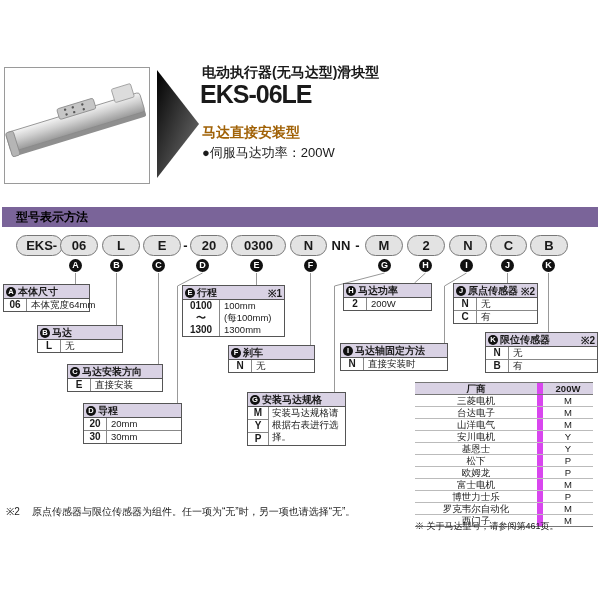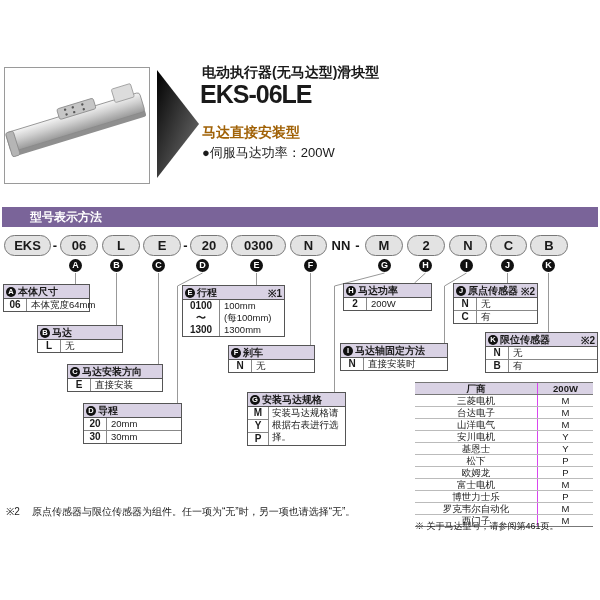--- a/index.html
+++ b/index.html
@@ -10,21 +10,21 @@
   .photo-box{position:absolute;left:4px;top:67px;width:146px;height:117px;
              border:1px solid #9a9a9a;background:#fff;box-sizing:border-box;}
   .arrow{position:absolute;left:157px;top:70px;}
   .subtitle{position:absolute;left:202px;top:64px;font-size:14px;font-weight:bold;}
   .model{position:absolute;left:200px;top:80px;font-size:25px;font-weight:bold;letter-spacing:-1px;}
   .type-label{position:absolute;left:202px;top:124px;font-size:14px;font-weight:bold;color:#a16207;}
   .power-label{position:absolute;left:202px;top:144px;font-size:13px;}
 
   
   .banner{position:absolute;left:2px;top:207px;width:596px;height:20px;background:#7a6499;
-          color:#ffffff;font-size:12px;font-weight:bold;line-height:20px;padding-left:28px;
+          color:#000000;font-size:12px;font-weight:bold;line-height:20px;padding-left:14px;
           box-sizing:border-box;}
 
   
   .code-row{position:absolute;left:0;top:235px;width:600px;height:21px;}
   .pill{position:absolute;height:21px;background:#e3e3e3;border:1px solid #777;
         border-radius:11px;font-weight:bold;font-size:13px;text-align:center;
         line-height:19px;box-sizing:border-box;}
   .codetext{position:absolute;font-weight:bold;font-size:13px;line-height:21px;text-align:center;}
 
   .marker{position:absolute;top:259px;width:13px;height:13px;border-radius:50%;background:#111;
@@ -50,21 +50,21 @@
   .g-codes .rl + .rl{border-top:1px solid #888;}
   .g-desc{padding-left:3px;font-size:9.5px;}
 
   
   .vendor{position:absolute;left:415px;top:382px;width:178px;font-size:9.5px;
           border-top:1px solid #777;border-bottom:1px solid #777;box-sizing:border-box;}
   .v-head{display:flex;background:#d9d2e4;font-weight:bold;height:11px;line-height:11px;
           border-bottom:1px solid #777;}
   .v-row{display:flex;height:11px;line-height:11px;}
   .v-row + .v-row{border-top:1px solid #bbb;}
-  .v-c1{flex:0 0 122px;text-align:center;border-right:1px solid #d946ef;white-space:nowrap;}
+  .v-c1{flex:0 0 122px;text-align:center;border-right:6px solid #d946ef;white-space:nowrap;}
   .v-c2{flex:1;text-align:center;}
   .v-note{position:absolute;left:415px;top:520px;font-size:9px;white-space:nowrap;}
 
   
   .footnotes{position:absolute;left:6px;top:505px;font-size:10px;line-height:13px;}
   .fn-m{display:inline-block;width:26px;}
 </style>
 </head>
 <body>
 
@@ -108,21 +108,21 @@
   <div class="subtitle">电动执行器(无马达型)滑块型</div>
   <div class="model">EKS-06LE</div>
   <div class="type-label">马达直接安装型</div>
   <div class="power-label">●伺服马达功率：200W</div>
 
   <div class="banner">
     <span>型号表示方法</span>
   </div>
 
   <div class="code-row">
-    <span class="pill" style="left:4px;width:47px">EKS</span>
+    <span class="pill" style="left:16px;width:47px">EKS</span>
     <span class="codetext" style="left:50px;width:10px">-</span>
     <span class="pill" style="left:60px;width:38px">06</span>
     <span class="pill" style="left:102px;width:38px">L</span>
     <span class="pill" style="left:143px;width:38px">E</span>
     <span class="codetext" style="left:181px;width:9px">-</span>
     <span class="pill" style="left:190px;width:38px">20</span>
     <span class="pill" style="left:231px;width:55px">0300</span>
     <span class="pill" style="left:290px;width:37px">N</span>
     <span class="codetext" style="left:330px;width:22px">NN</span>
     <span class="codetext" style="left:352px;width:11px">-</span>

